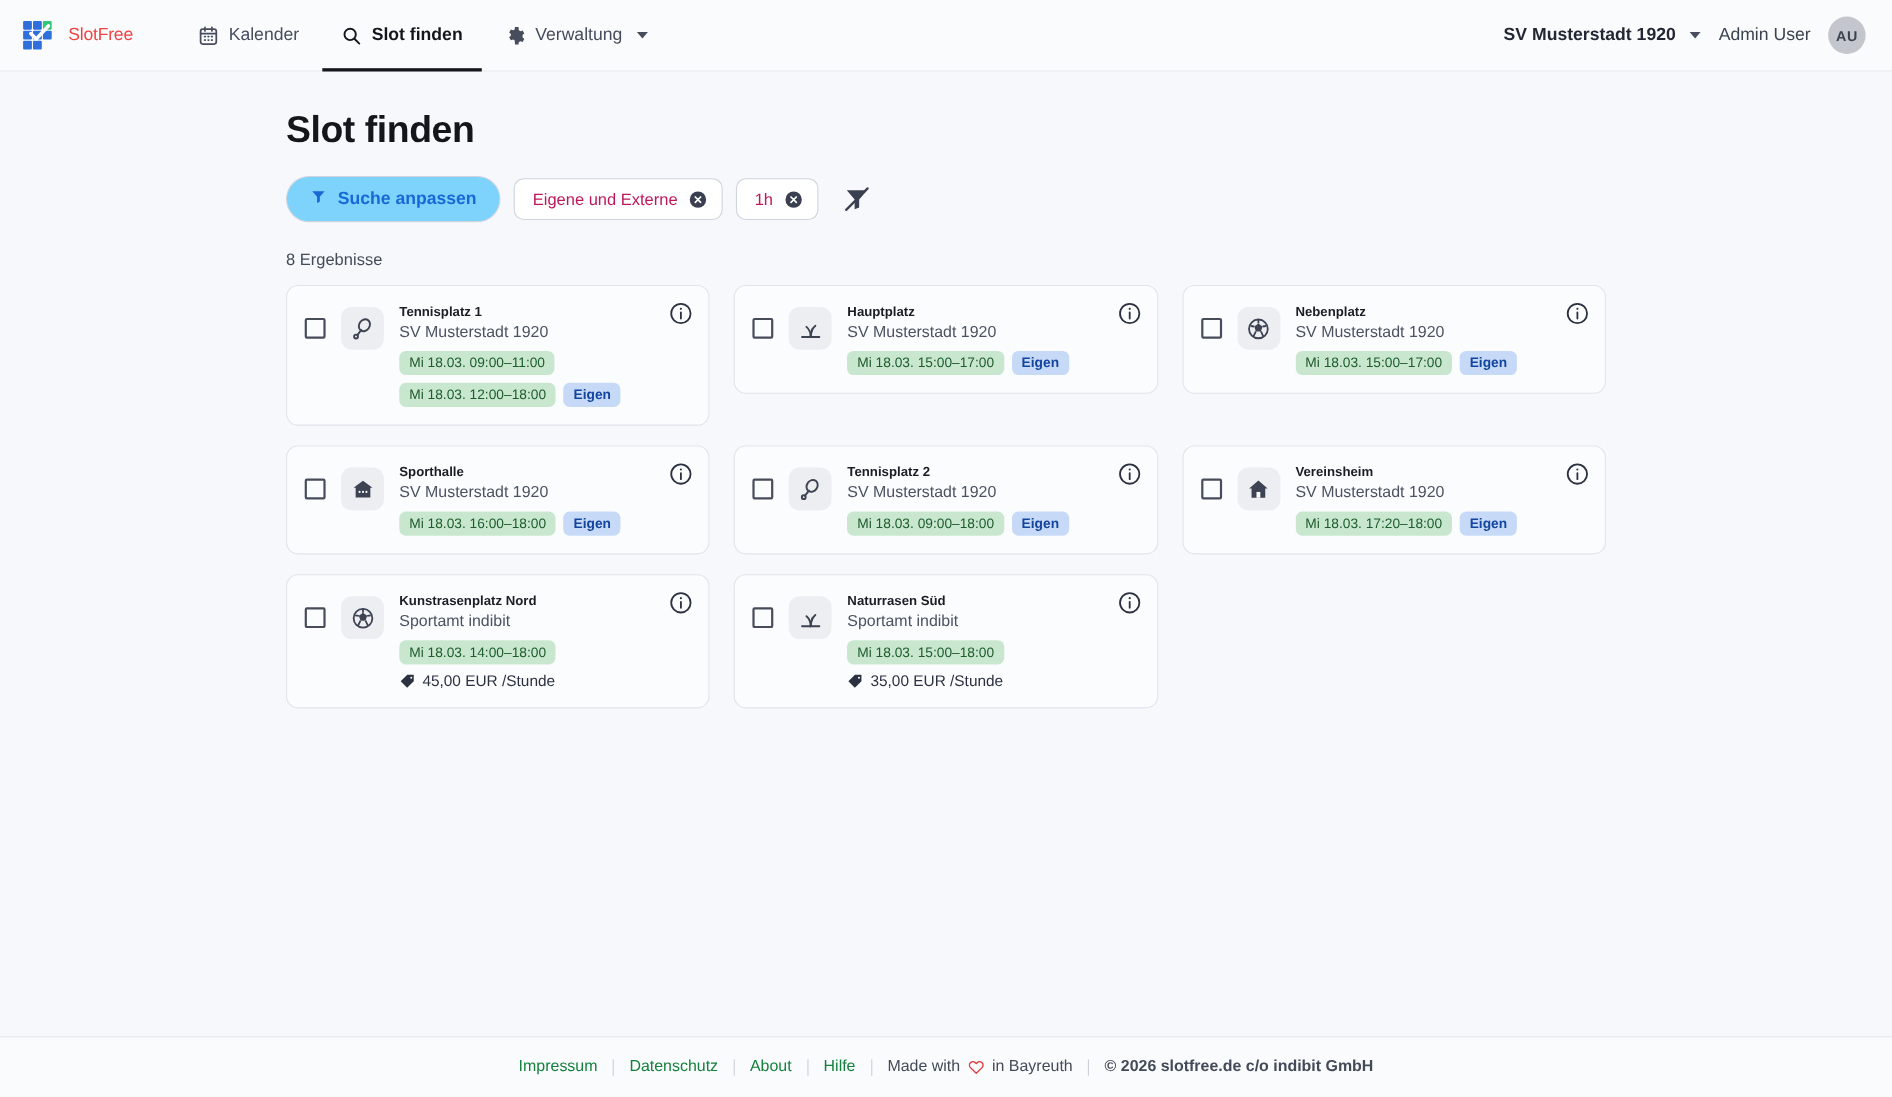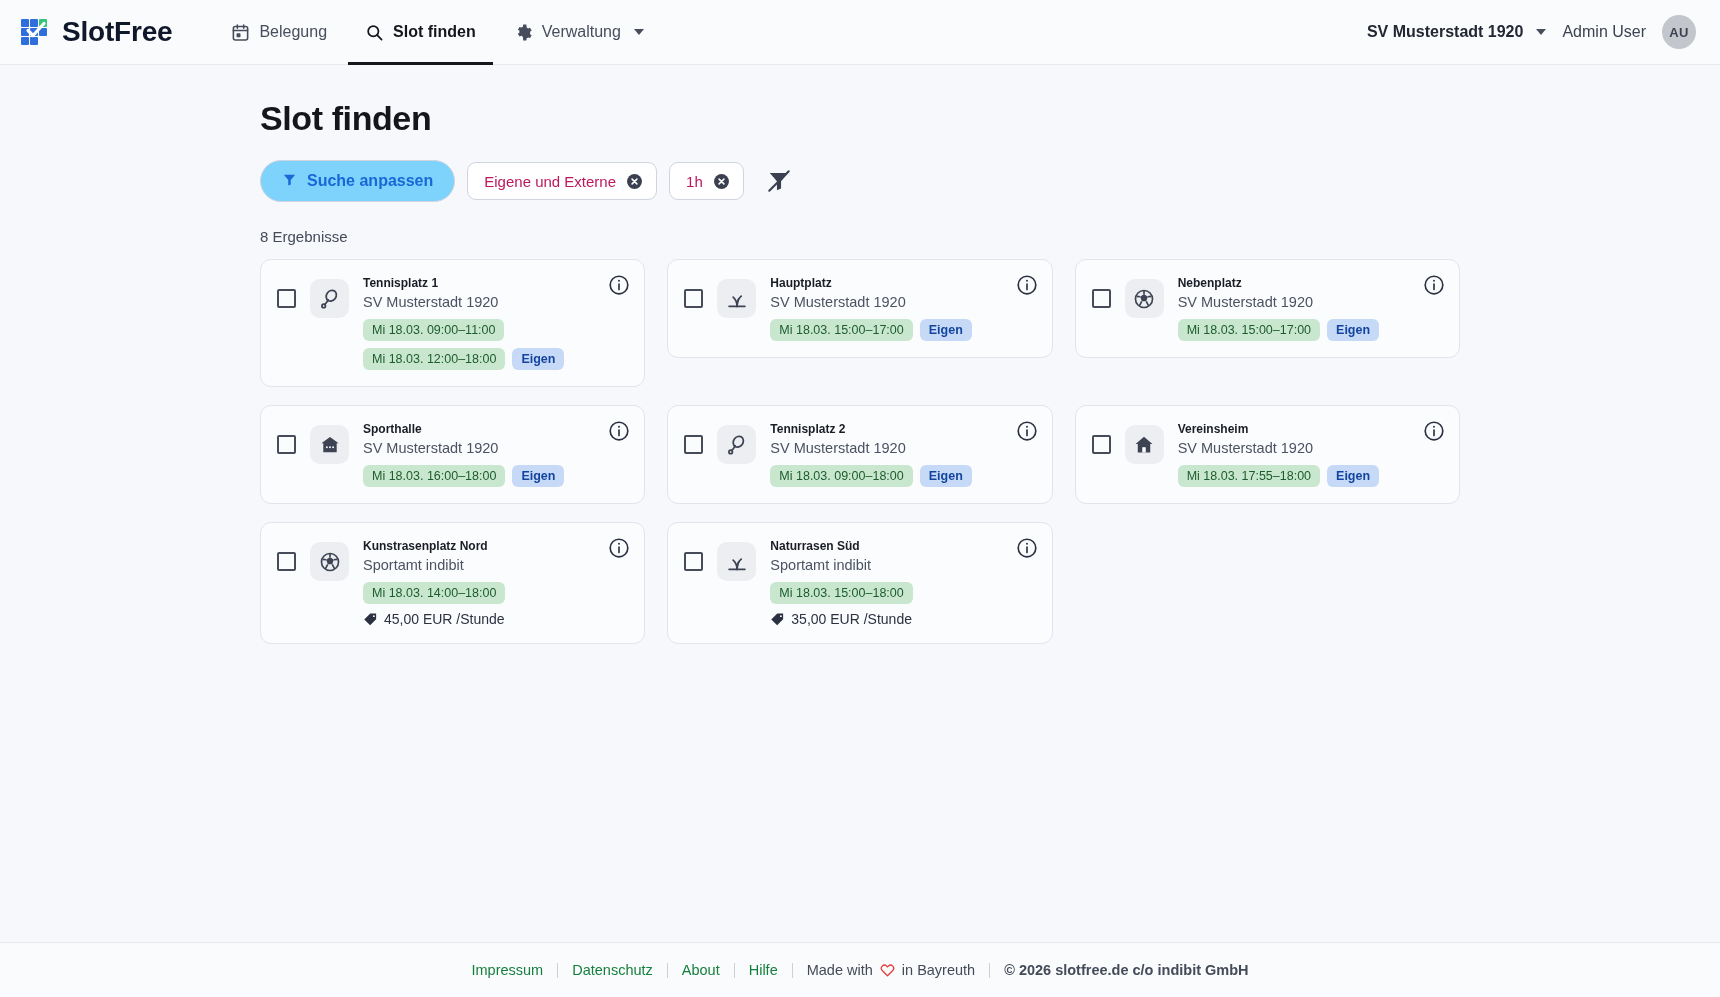--- a/index.html
+++ b/index.html
@@ -17,21 +17,21 @@
   
   .header {
     height: 65px; flex: 0 0 65px;
     background: #fafbfd;
     border-bottom: 1px solid #e8eaf0;
     display: flex; align-items: center;
     padding: 0 24px 0 20px;
   }
   .brand { display: flex; align-items: center; gap: 12px; margin-right: 42px; }
   .logo-mark { width: 30px; height: 30px; position: relative; display:block; }
-  .brand-name { font-size: 28px; font-weight: bold; letter-spacing: -0.2px; color:#0f172a; }
+  .brand-name { font-size: 16px; font-weight: normal; letter-spacing: -0.2px; color:#ef4444; }
 
   .nav { display: flex; align-items: center; height: 65px; gap: 4px; }
   .nav-item {
     display: flex; align-items: center; gap: 9px;
     height: 65px; padding: 0 17px;
     font-size: 16px; color: #474d5c;
     cursor: pointer; position: relative;
     white-space: nowrap;
   }
   .nav-item.active { color: #14161c; font-weight: bold; }
@@ -151,31 +151,31 @@
           <rect x="1" y="20" width="8" height="8" rx="1" fill="#2f6fdb"></rect>
           <rect x="10" y="20" width="8" height="8" rx="1" fill="#2f6fdb"></rect>
           <path d="M8 13.5 L13 18.5 L24 6.5" fill="none" stroke="#ffffff" stroke-width="3.2" stroke-linecap="round" stroke-linejoin="round"></path>
         </svg>
       </span>
       <span class="brand-name">SlotFree</span>
     </div>
 
     <div class="nav">
 
-
       <div class="nav-item">
         <span class="nav-ico">
           <svg viewBox="0 0 24 24" fill="none" stroke="#474d5c" stroke-width="2" stroke-linecap="round" stroke-linejoin="round">
             <rect x="3" y="4.5" width="18" height="17" rx="2.5"></rect>
               <path d="M3 9.5h18M8 2.5v4M16 2.5v4"></path>
-            <rect x="7" y="13" width="5" height="5" rx="1" fill="#474d5c" stroke="none"></rect>
+            <path d="M7.5 13h1M11.5 13h1M15.5 13h1M7.5 17h1M11.5 17h1M15.5 17h1" stroke-width="1.8"></path>
           </svg>
         </span>
-        <span>Belegung</span>
+        <span>Kalender</span>
       </div>
+
 
 
       <div class="nav-item active">
         <span class="nav-ico">
           <svg viewBox="0 0 24 24" fill="none" stroke="#14161c" stroke-width="2.2" stroke-linecap="round" stroke-linejoin="round">
             <circle cx="10.5" cy="10.5" r="6.5"></circle>
               <path d="M15.4 15.4 L21 21"></path>
           </svg>
         </span>
         <span>Slot finden</span>
@@ -389,21 +389,21 @@
           <span class="res-ico">
             <svg viewBox="0 0 24 24" aria-hidden="true">
               <path d="M12 3 2.8 11h2.4v9.2h13.6V11h2.4z" fill="#3d4352"></path>
               <rect x="10.1" y="14.4" width="3.8" height="5.8" fill="#fbfcfe"></rect>
             </svg>
           </span>
           <div class="card-body">
             <div class="res-title">Vereinsheim</div>
             <div class="res-owner">SV Musterstadt 1920</div>
             <div class="badges">
-              <span class="badge-time">Mi 18.03. 17:55–18:00</span>
+              <span class="badge-time">Mi 18.03. 17:20–18:00</span>
               <span class="badge-own">Eigen</span>
             </div>
           </div>
           <span class="info-btn">
             <svg viewBox="0 0 24 24" fill="none" stroke="#2b3140" stroke-width="1.8" stroke-linecap="round">
               <circle cx="12" cy="12" r="9.6"></circle>
                 <path d="M12 11v6"></path>
                 <circle cx="12" cy="7.4" r="1.05" fill="#2b3140" stroke="none"></circle>
             </svg>
           </span>

